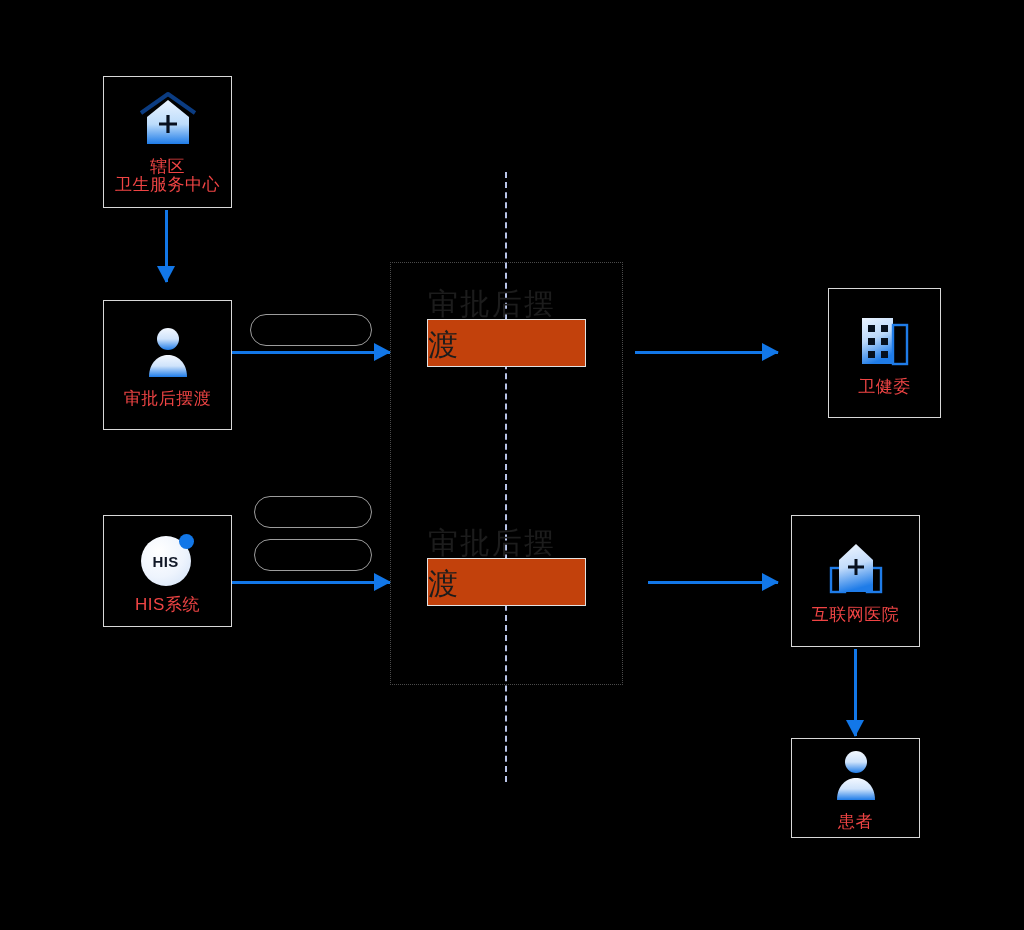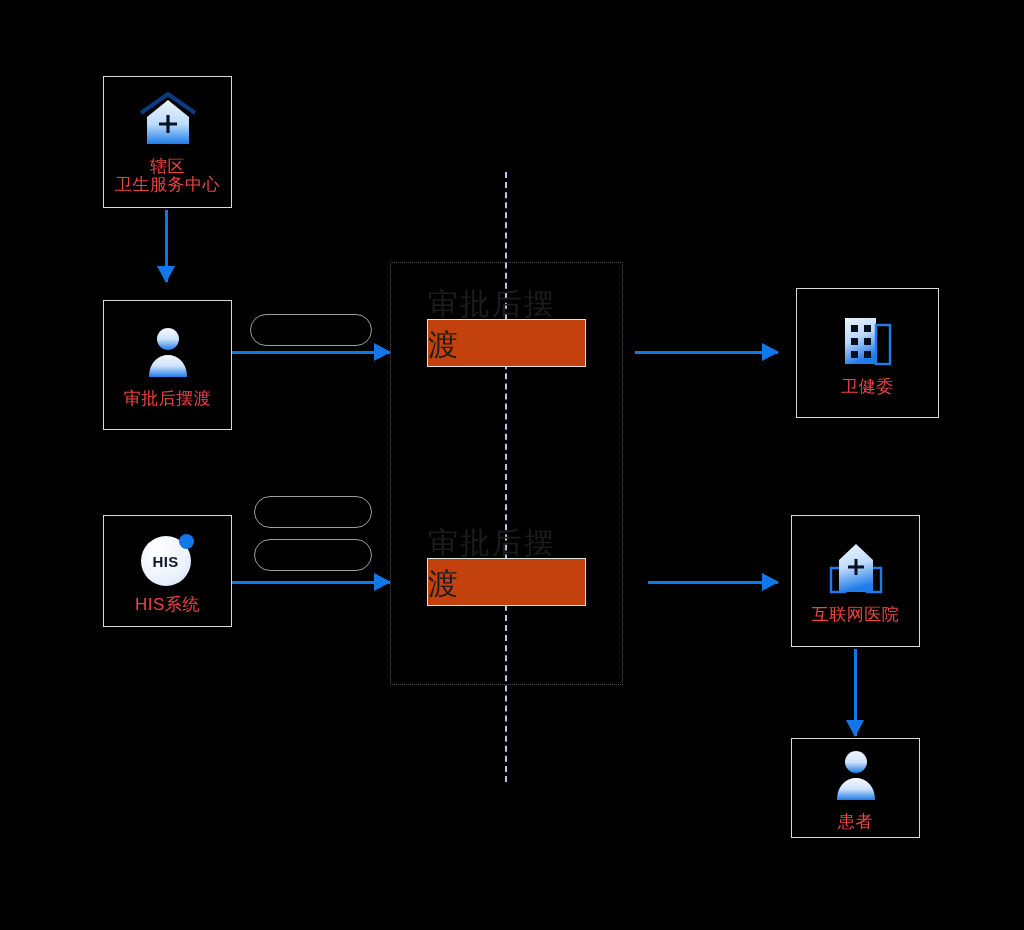--- a/index.html
+++ b/index.html
@@ -196,21 +196,21 @@
   <div class="pill" style="left:250px; top:314px; width:122px; height:32px;"></div>
 
   <div class="arrow-h" style="left:232px; top:351px; width:158px;"></div>
 
   <div class="proc-box" style="left:427px; top:319px; width:159px; height:48px;">
     <span>审批后摆渡</span>
   </div>
 
   <div class="arrow-h" style="left:635px; top:351px; width:143px;"></div>
 
-  <div class="node" style="left:796px; top:288px; width:143px; height:130px;">
+  <div class="node" style="left:828px; top:288px; width:113px; height:130px;">
     <div class="node-icon">
       <svg width="58" height="58" viewBox="0 0 58 58">
         <defs>
           <linearGradient id="g-bldg" x1="0" y1="0" x2="0.3" y2="1">
             <stop offset="0%" stop-color="#eaf3ff"></stop>
             <stop offset="50%" stop-color="#bcd9fa"></stop>
             <stop offset="100%" stop-color="#1f7ce8"></stop>
           </linearGradient>
         </defs>
         <rect x="6" y="6" width="31" height="46" fill="url(#g-bldg)"></rect>

